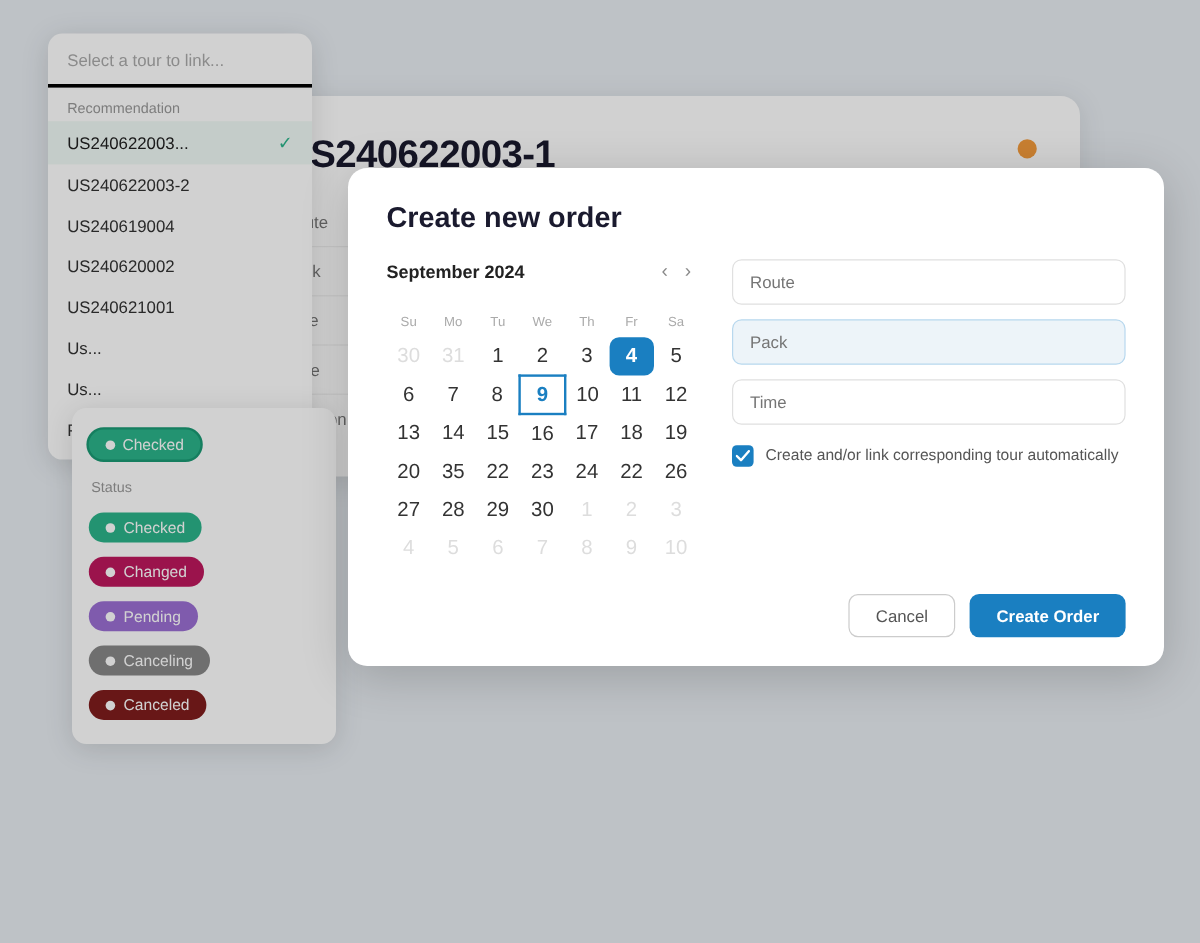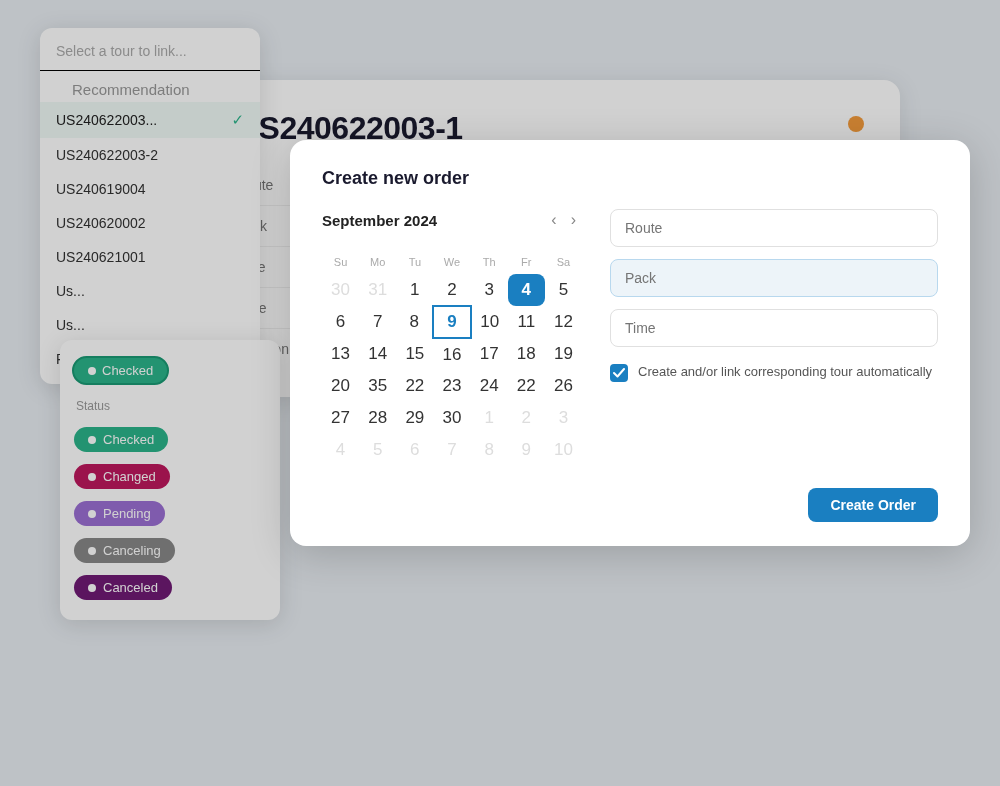--- a/index.html
+++ b/index.html
@@ -19,35 +19,35 @@
       left: 40px;
       width: 220px;
       background: #fff;
       border-radius: 12px;
       box-shadow: 0 4px 24px rgba(0,0,0,0.13);
       z-index: 10;
       padding-bottom: 8px;
     }
     .tour-search {
       padding: 14px 16px 10px;
-      border-bottom: 1px solid #000000;
+      border-bottom: 3px solid #000000;
     }
     .tour-search input {
       width: 100%;
       border: none;
       outline: none;
       font-size: 14px;
       color: #333;
       background: transparent;
     }
     .tour-search input::placeholder { color: #aaa; }
     .tour-section-label {
-      font-size: 15px;
+      font-size: 12px;
       color: #999;
-      padding: 10px 32px 4px;
+      padding: 10px 16px 4px;
       font-weight: 500;
     }
     .tour-item {
       padding: 9px 16px;
       font-size: 14px;
       color: #333;
       cursor: pointer;
       display: flex;
       align-items: center;
       justify-content: space-between;
@@ -104,21 +104,21 @@
       border-radius: 20px;
       padding: 5px 14px;
       font-size: 13px;
       font-weight: 500;
       cursor: pointer;
     }
     .badge-checked { background: #2bb48a; color: #fff; }
     .badge-changed { background: #be185d; color: #fff; }
     .badge-pending { background: #9b6fd4; color: #fff; }
     .badge-canceling { background: #888; color: #fff; }
-    .badge-canceled { background: #701a75; color: #fff; text-align: right; }
+    .badge-canceled { background: #7f1d1d; color: #fff; text-align: right; }
     .dot-white { background: #fff; }
 
     
     .order-card {
       position: absolute;
       top: 80px;
       left: 200px;
       width: 700px;
       background: #fff;
       border-radius: 16px;
@@ -172,21 +172,21 @@
       top: 140px;
       left: 290px;
       width: 680px;
       background: #fff;
       border-radius: 16px;
       box-shadow: 0 8px 40px rgba(0,0,0,0.18);
       z-index: 40;
       padding: 28px 32px 24px;
     }
     .modal-title {
-      font-size: 18px;
+      font-size: 24px;
       font-weight: 700;
       color: #1a1a2e;
       margin-bottom: 20px;
     }
     .modal-body {
       display: flex;
       gap: 28px;
     }
     
     .calendar-panel {
@@ -473,20 +473,21 @@
         <div class="checkbox-custom">
           <svg width="12" height="10" viewBox="0 0 12 10" fill="none">
             <path d="M1 5l3.5 3.5L11 1" stroke="#fff" stroke-width="2" stroke-linecap="round" stroke-linejoin="round"></path>
           </svg>
         </div>
         <span class="checkbox-label">Create and/or link corresponding tour automatically</span>
       </div>
     </div>
   </div>
   <div class="modal-footer">
+    <button class="btn-cancel">Cancel</button>
     <button class="btn-create">Create Order</button>
   </div>
 </div>
 
 <div class="status-dropdown">
   <div class="status-input-row">
     <div class="status-badge-input">
       <span class="dot dot-white"></span>
       <span>Checked</span>
     </div>

